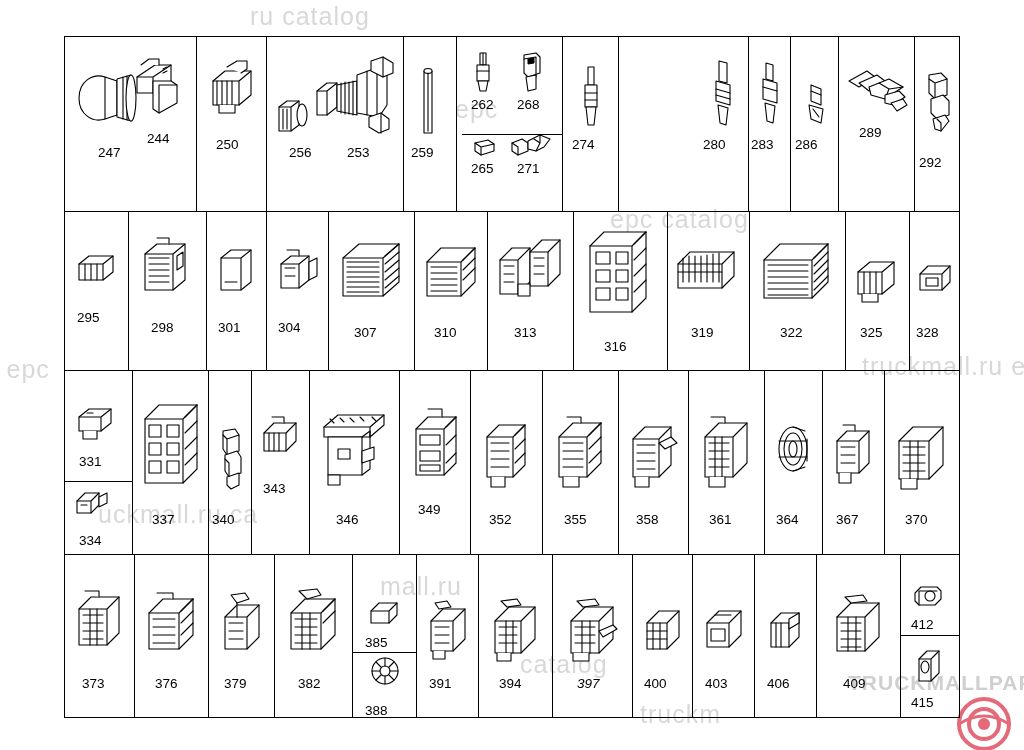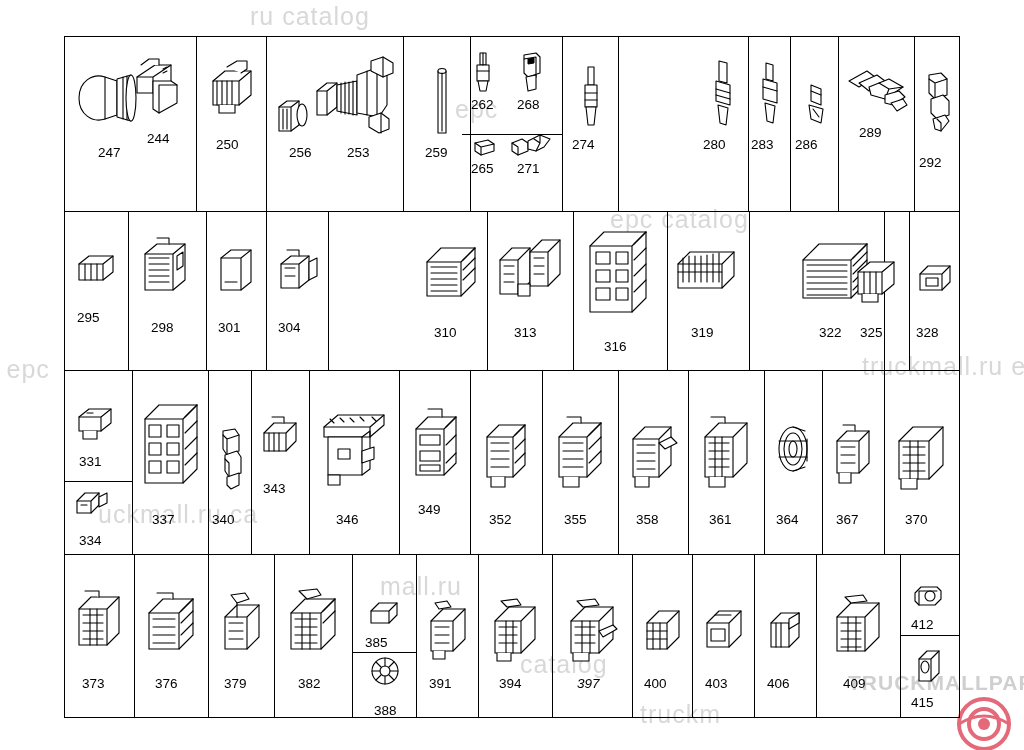--- a/index.html
+++ b/index.html
@@ -146,21 +146,21 @@
         <path class="s" d="M58 16 L58 60 M68 14 L68 60"></path>
         <path class="sf" d="M62 6 L74 2 L84 8 L84 18 L74 22 L62 16 Z"></path>
         <path class="s" d="M74 2 L74 22"></path>
         <path class="sf" d="M60 62 L72 58 L80 64 L80 74 L70 78 L60 72 Z"></path>
         <path class="s" d="M72 58 L72 78"></path>
       </svg>
       <div class="lbl" style="left:22px;top:108px;">256</div>
       <div class="lbl" style="left:80px;top:108px;">253</div>
     </div>
 
-    <div class="cell" style="left:348px;width:58px;text-align:center;">
+    <div class="cell" style="left:334px;width:58px;text-align:center;">
       <svg class="art" style="left:18px;top:26px;width:22px;height:76px;" viewBox="0 0 22 76">
         <path class="sf" d="M7 8 L15 8 L15 70 L7 70 Z"></path>
         <ellipse class="sf" cx="11" cy="8" rx="4" ry="2.5"></ellipse>
         <path class="s" d="M11 10 L11 68"></path>
       </svg>
       <div class="lbl" style="left:12px;top:108px;">259</div>
     </div>
 
     <div class="cell" style="left:397px;width:101px;">
       <div class="divh" style="left:0;right:0;top:97px;"></div>
@@ -292,20 +292,29 @@
       <svg class="art" style="left:8px;top:34px;width:48px;height:58px;" viewBox="0 0 48 58">
         <path class="sf" d="M6 18 L16 10 L34 10 L34 34 L24 42 L6 42 Z"></path>
         <path class="s" d="M6 18 L24 18 L24 42 M24 18 L34 10"></path>
         <path class="sf" d="M34 16 L42 12 L42 30 L34 34 Z"></path>
         <path class="s" d="M10 22 L20 22 M10 30 L20 30"></path>
         <path class="sf" d="M12 4 L24 4 L24 10"></path>
       </svg>
       <div class="lbl" style="left:11px;top:108px;">304</div>
     </div>
 
+    <div class="cell" style="left:264px;width:86px;">
+      <svg class="art" style="left:8px;top:24px;width:72px;height:76px;" viewBox="0 0 72 76">
+        <path class="sf" d="M6 22 L22 8 L62 8 L62 46 L46 60 L6 60 Z"></path>
+        <path class="s" d="M6 22 L46 22 L46 60 M46 22 L62 8"></path>
+        <path class="s" d="M10 26 L42 26 M10 31 L42 31 M10 36 L42 36 M10 41 L42 41 M10 46 L42 46 M10 51 L42 51 M10 56 L42 56"></path>
+        <path class="s" d="M48 20 L62 8 M48 28 L62 16 M48 36 L62 24 M48 44 L62 32 M48 52 L62 40"></path>
+      </svg>
+      <div class="lbl" style="left:25px;top:113px;">307</div>
+    </div>
 
     <div class="cell" style="left:350px;width:73px;">
       <svg class="art" style="left:6px;top:26px;width:62px;height:72px;" viewBox="0 0 62 72">
         <path class="sf" d="M6 24 L20 10 L54 10 L54 44 L40 58 L6 58 Z"></path>
         <path class="s" d="M6 24 L40 24 L40 58 M40 24 L54 10"></path>
         <path class="s" d="M10 29 L36 29 M10 35 L36 35 M10 41 L36 41 M10 47 L36 47 M10 53 L36 53"></path>
         <path class="s" d="M42 22 L54 10 M42 32 L54 20 M42 42 L54 30"></path>
       </svg>
       <div class="lbl" style="left:19px;top:113px;">310</div>
     </div>
@@ -338,21 +347,21 @@
     <div class="cell" style="left:603px;width:82px;">
       <svg class="art" style="left:6px;top:30px;width:70px;height:64px;" viewBox="0 0 70 64">
         <path class="sf" d="M4 22 L16 10 L60 10 L60 34 L48 46 L4 46 Z"></path>
         <path class="s" d="M4 22 L48 22 L48 46 M48 22 L60 10"></path>
         <path class="s" d="M9 16 L9 40 M15 14 L15 40 M21 14 L21 40 M27 14 L27 40 M33 13 L33 40 M39 12 L39 40 M45 11 L45 40"></path>
         <path class="s" d="M4 30 L48 30"></path>
       </svg>
       <div class="lbl" style="left:23px;top:113px;">319</div>
     </div>
 
-    <div class="cell" style="left:724px;width:96px;">
+    <div class="cell" style="left:685px;width:96px;">
       <svg class="art" style="left:8px;top:22px;width:80px;height:80px;" viewBox="0 0 80 80">
         <path class="sf" d="M6 26 L22 10 L70 10 L70 48 L54 64 L6 64 Z"></path>
         <path class="s" d="M6 26 L54 26 L54 64 M54 26 L70 10"></path>
         <path class="s" d="M10 31 L50 31 M10 37 L50 37 M10 43 L50 43 M10 49 L50 49 M10 55 L50 55 M10 61 L50 61"></path>
         <path class="s" d="M56 24 L70 10 M56 32 L70 18 M56 40 L70 26 M56 48 L70 34 M56 56 L70 42"></path>
       </svg>
       <div class="lbl" style="left:30px;top:113px;">322</div>
     </div>
 
     <div class="cell" style="left:781px;width:64px;">
@@ -588,21 +597,21 @@
         <path class="sf" d="M4 12 L12 4 L30 4 L30 16 L22 24 L4 24 Z"></path>
         <path class="s" d="M4 12 L22 12 L22 24 M22 12 L30 4"></path>
       </svg>
       <svg class="art" style="left:16px;top:100px;width:34px;height:34px;" viewBox="0 0 34 34">
         <ellipse class="sf" cx="16" cy="16" rx="13" ry="13"></ellipse>
         <ellipse class="sf" cx="16" cy="16" rx="5" ry="5"></ellipse>
         <path class="s" d="M16 3 L16 11 M16 21 L16 29 M3 16 L11 16 M21 16 L29 16"></path>
         <path class="s" d="M7 7 L12 12 M20 20 L25 25 M25 7 L20 12 M12 20 L7 25"></path>
       </svg>
       <div class="lbl" style="left:12px;top:80px;">385</div>
-      <div class="lbl" style="left:21px;top:148px;">388</div>
+      <div class="lbl" style="left:12px;top:148px;">388</div>
     </div>
 
     <div class="cell" style="left:352px;width:62px;">
       <svg class="art" style="left:8px;top:42px;width:48px;height:66px;" viewBox="0 0 48 66">
         <path class="sf" d="M6 24 L18 12 L40 12 L40 42 L28 54 L6 54 Z"></path>
         <path class="s" d="M6 24 L28 24 L28 54 M28 24 L40 12"></path>
         <path class="s" d="M10 30 L24 30 M10 38 L24 38 M10 46 L24 46"></path>
         <path class="sf" d="M10 6 L22 4 L26 10 L14 12 Z"></path>
         <path class="sf" d="M8 54 L8 62 L20 62 L20 54"></path>
       </svg>

